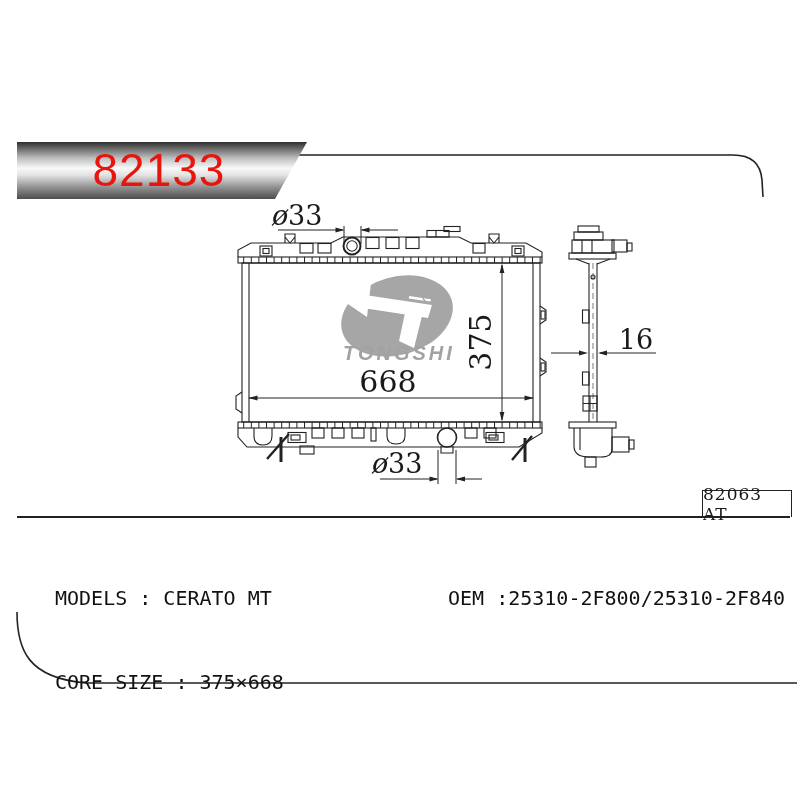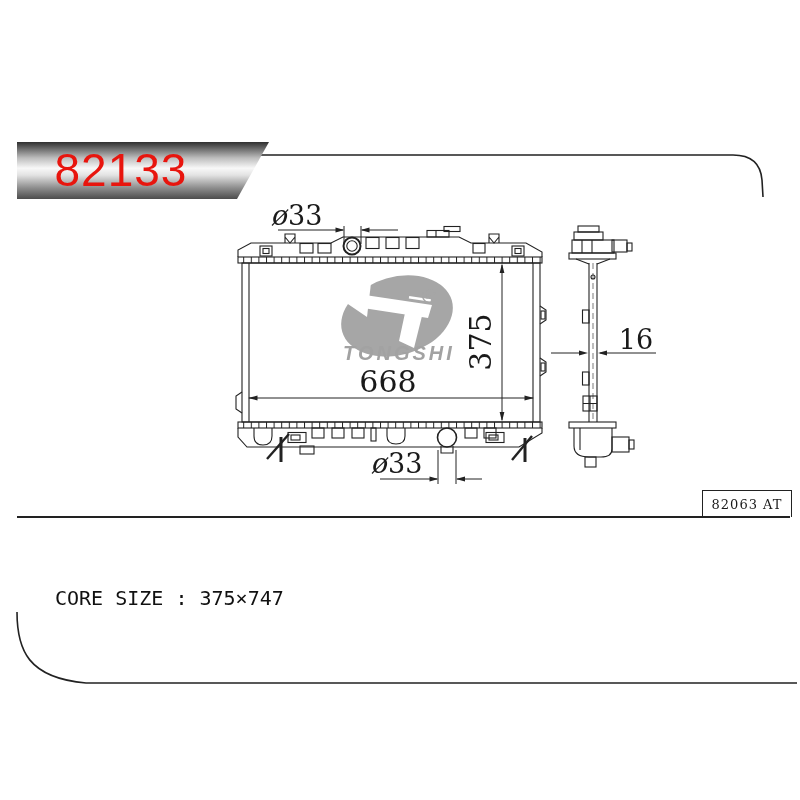--- a/index.html
+++ b/index.html
@@ -3,25 +3,25 @@
 <meta charset="utf-8">
 <style>
   html,body{margin:0;padding:0;}
   body{width:800px;height:800px;background:#ffffff;position:relative;overflow:hidden;
        font-family:"Liberation Sans", sans-serif;}
   .page{position:absolute;inset:0;}
   .lineart{position:absolute;left:0;top:0;z-index:1;}
   .banner{position:absolute;left:17px;top:142px;width:252px;height:57px;z-index:2;
           background:linear-gradient(180deg,#2f2f2f 0%,#bdbdbd 28%,#f8f8f8 46%,#e3e3e3 58%,#8f8f8f 80%,#4c4c4c 100%);
           clip-path:polygon(0 0,100% 0,calc(100% - 32px) 100%,0 100%);
-          display:flex;align-items:center;justify-content:center;}
+          display:flex;align-items:center;justify-content:center;padding-left:38px;}
   .banner-text{font-size:46px;letter-spacing:1px;color:#e8150e;padding-right:44px;line-height:57px;}
   .ref-box{position:absolute;left:702px;top:490px;width:88px;height:26px;z-index:2;
            border:1.4px solid #222;border-bottom:none;display:flex;align-items:center;justify-content:center;}
-  .ref-text{font-family:"DejaVu Serif", serif;font-size:13px;letter-spacing:1px;color:#1a1a1a;}
+  .ref-text{font-family:"DejaVu Serif", serif;font-size:17px;letter-spacing:1px;color:#1a1a1a;}
   .specs{position:absolute;z-index:2;font-family:"DejaVu Sans Mono", monospace;
          font-size:20px;line-height:28px;color:#111;white-space:pre;}
   .specs-left{left:55px;top:528px;}
   .specs-right{left:448px;top:528px;}
 </style>
 </head>
 <body>
 
 <div class="page">
 
@@ -192,20 +192,22 @@
 
   <div class="banner">
     <span class="banner-text">82133</span>
   </div>
 
   <div class="ref-box">
     <span class="ref-text">82063 AT</span>
   </div>
 
   <div class="specs specs-left">
-    <div>CORE SIZE : 375×747</div>
+    <div>MODELS : CERATO MT</div>
+    <div>CORE SIZE : 375×668</div>
     
   </div>
   <div class="specs specs-right">
+    <div>OEM :25310-2F800/25310-2F840</div>
     
   </div>
 
 </div>
 
 </body></html>

